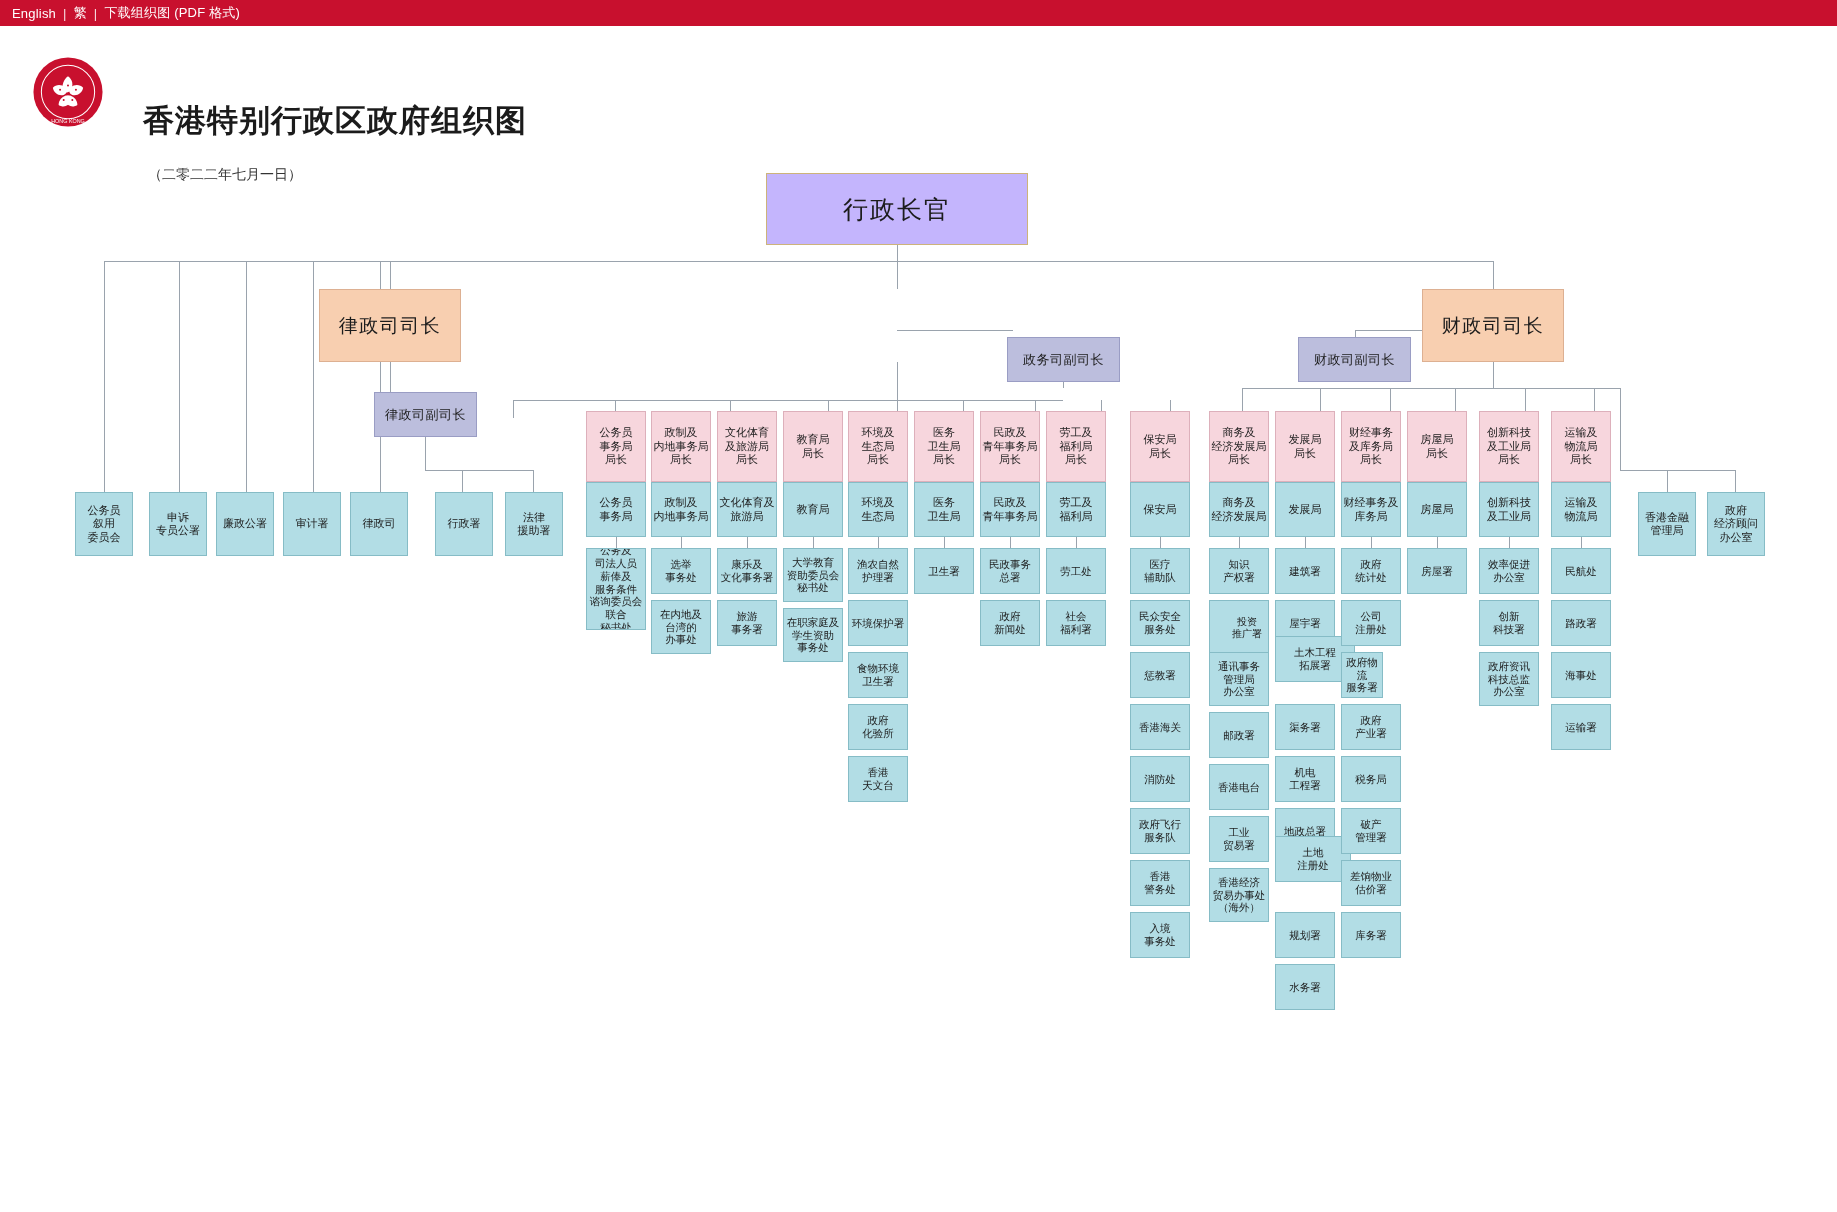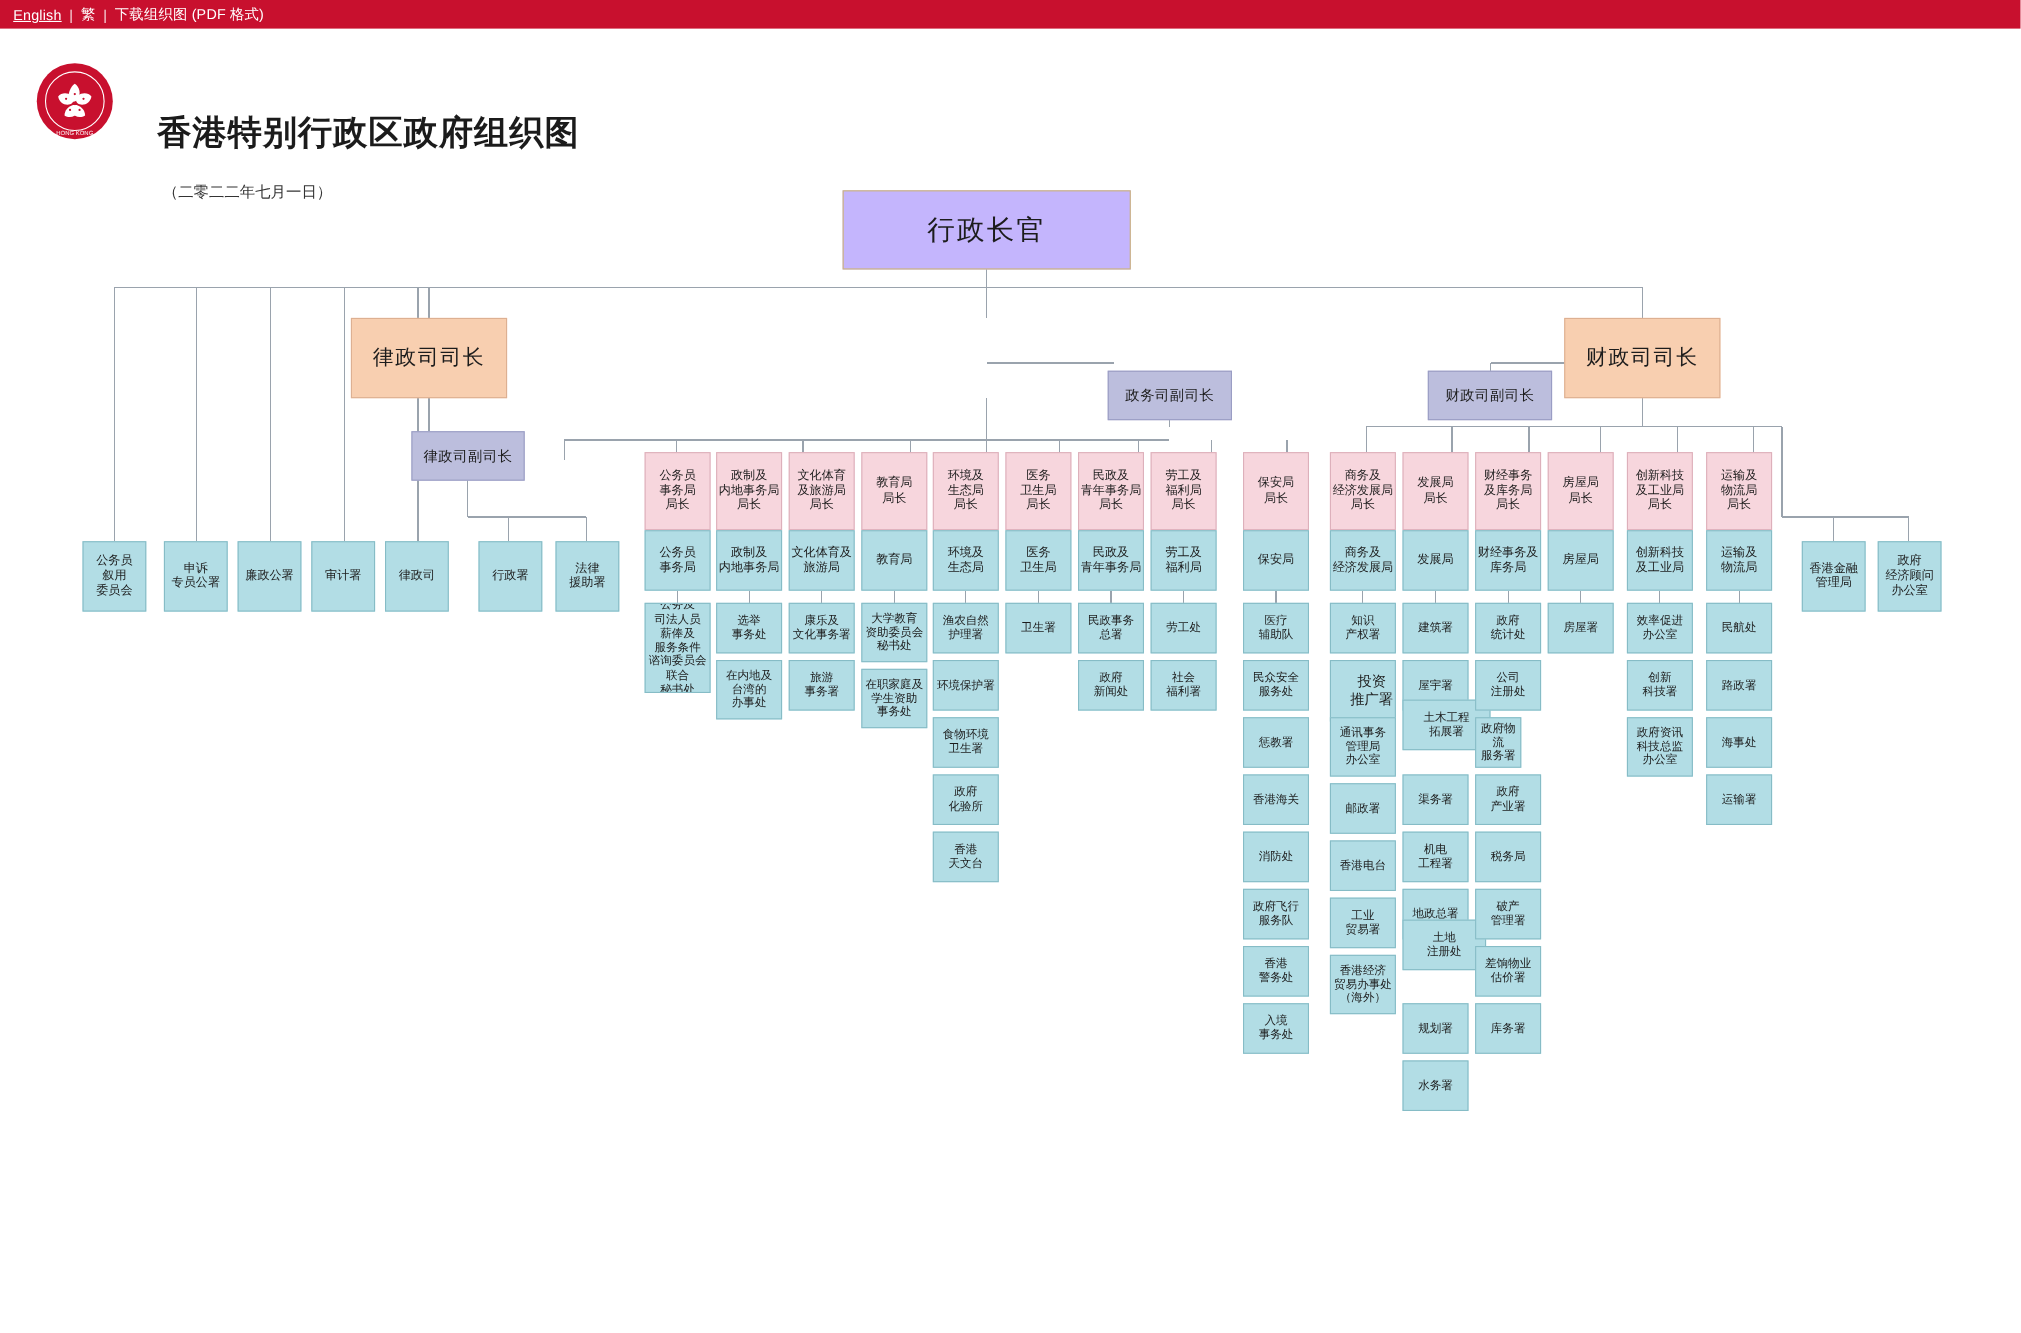--- a/index.html
+++ b/index.html
@@ -14,21 +14,21 @@
   }
 
   
   #topbar{
     position:absolute; left:0; top:0; width:1837px; height:26px;
     background:#c8102e; color:#ffffff;
     display:flex; align-items:center;
     padding-left:12px; font-size:13px; letter-spacing:.2px;
   }
   #topbar a{ color:#fff; text-decoration:none; }
-  #topbar a.underline{ text-decoration:underline; }
+  #topbar a.underline{ }
   #topbar .sep{ margin:0 7px; opacity:.85; }
 
   
   #header{ position:absolute; left:0; top:26px; width:1837px; height:120px; }
   #emblem{ position:absolute; left:32px; top:30px; width:72px; height:72px; }
   #page-title{
     position:absolute; left:143px; top:74px;
     font-size:31px; color:#1b1b1b; font-weight:bold; letter-spacing:1px;
     white-space:nowrap;
   }
@@ -307,21 +307,21 @@
     <div class="node dept" style="left: 1130px; top: 704px; width: 60px; height: 46px; font-size: 10.5px;"><span>香港海关</span></div>
     <div class="node dept" style="left: 1130px; top: 756px; width: 60px; height: 46px; font-size: 10.5px;"><span>消防处</span></div>
     <div class="node dept" style="left: 1130px; top: 808px; width: 60px; height: 46px; font-size: 10.5px;"><span>政府飞行
 服务队</span></div>
     <div class="node dept" style="left: 1130px; top: 860px; width: 60px; height: 46px; font-size: 10.5px;"><span>香港
 警务处</span></div>
     <div class="node dept" style="left: 1130px; top: 912px; width: 60px; height: 46px; font-size: 10.5px;"><span>入境
 事务处</span></div>
     <div class="node dept" style="left: 1209px; top: 548px; width: 60px; height: 46px; font-size: 10.5px;"><span>知识
 产权署</span></div>
-    <div class="node dept" style="left: 1209px; top: 600px; width: 60px; height: 56px; font-size: 13px; padding-left: 16px;"><span>投资
+    <div class="node dept" style="left: 1209px; top: 600px; width: 60px; height: 56px; font-size: 10px; padding-left: 16px;"><span>投资
 推广署</span></div>
     <div class="node dept" style="left: 1209px; top: 652px; width: 60px; height: 54px; font-size: 10.5px;"><span>通讯事务
 管理局
 办公室</span></div>
     <div class="node dept" style="left: 1209px; top: 712px; width: 60px; height: 46px; font-size: 10.5px;"><span>邮政署</span></div>
     <div class="node dept" style="left: 1209px; top: 764px; width: 60px; height: 46px; font-size: 10.5px;"><span>香港电台</span></div>
     <div class="node dept" style="left: 1209px; top: 816px; width: 60px; height: 46px; font-size: 10.5px;"><span>工业
 贸易署</span></div>
     <div class="node dept" style="left: 1209px; top: 868px; width: 60px; height: 54px; font-size: 10.5px;"><span>香港经济
 贸易办事处

